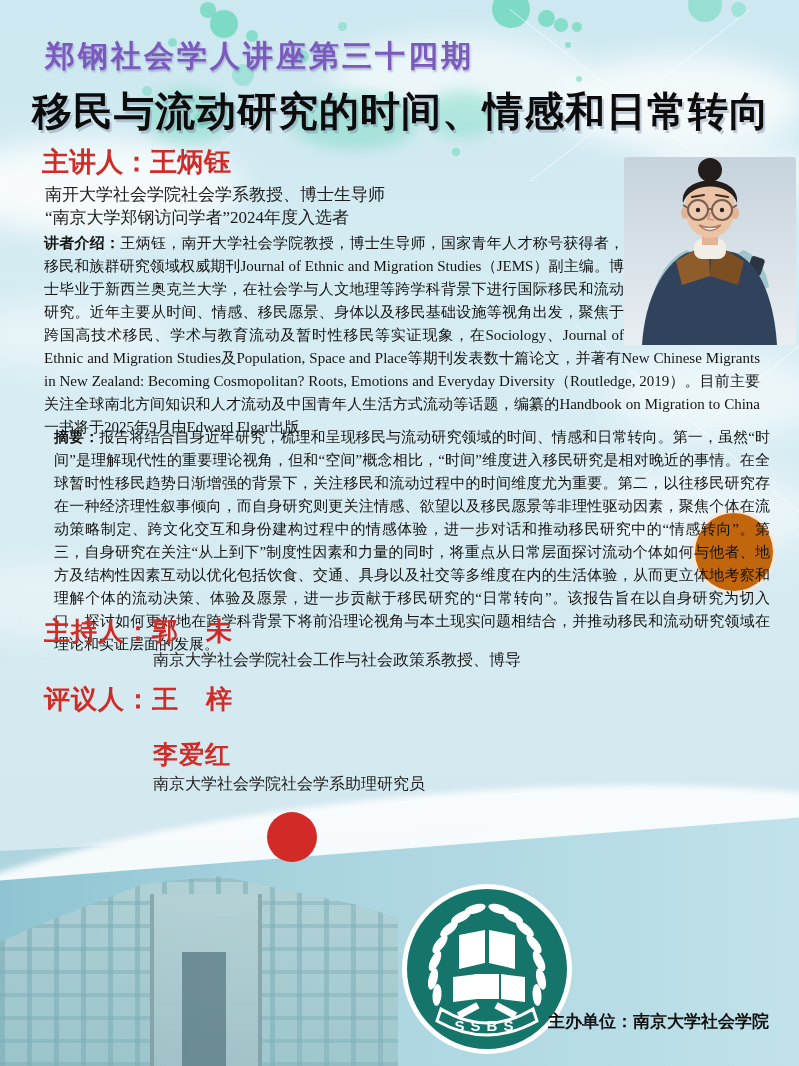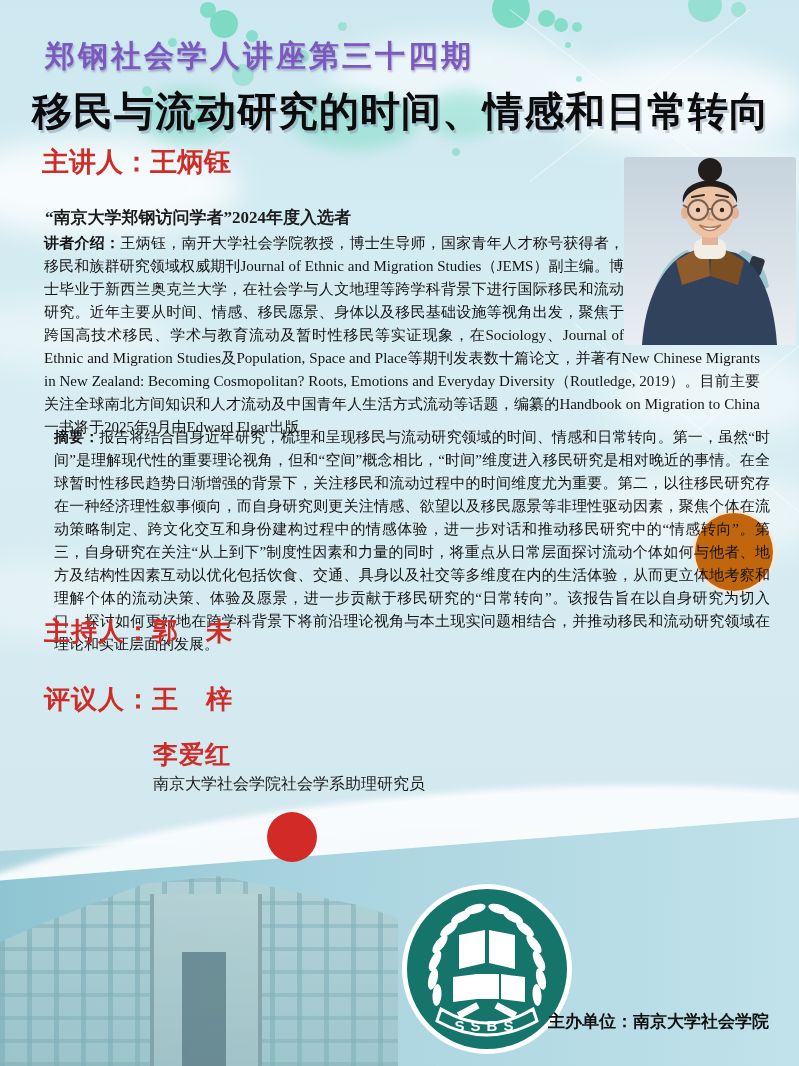--- a/index.html
+++ b/index.html
@@ -34,21 +34,21 @@
   .building .door{position:absolute;left:28px;top:58px;width:44px;height:114px;background:rgba(70,100,108,.75);}
   
   .photo{position:absolute;left:624px;top:157px;width:172px;height:188px;z-index:10;border-radius:3px;overflow:hidden;}
   
   .series{position:absolute;left:45px;top:36px;z-index:10;font-size:30px;font-weight:bold;letter-spacing:3px;
     color:var(--purple,#7b5abe);text-shadow:1px 2px 2px rgba(84,62,140,.35);}
   .mtitle{position:absolute;left:32px;top:84px;z-index:10;font-size:40px;font-weight:900;letter-spacing:1px;
     color:#0c0c0c;text-shadow:2px 3px 0 rgba(120,132,160,.40);white-space:nowrap;}
   .speaker{position:absolute;left:42px;top:144px;z-index:10;font-size:27px;font-weight:bold;color:var(--red,#cf2b27);}
   .aff{position:absolute;z-index:10;font-family:"Liberation Serif","DejaVu Serif",serif;font-size:17px;color:#1c1c1c;}
-  .aff1{left:45px;top:183px;} .aff2{left:45px;top:206px;font-weight:bold;}
+  .aff1{left:45px;top:183px;} .aff2{left:45px;top:206px;}
   .para{position:absolute;left:44px;width:716px;z-index:10;font-family:"Liberation Serif","DejaVu Serif",serif;
     font-size:15px;line-height:23px;color:#141414;text-align:justify;}
   .para .b{font-weight:bold;font-family:"Liberation Sans","DejaVu Sans",sans-serif;}
   .intro{top:231px;} .abstract{top:425px;margin-left:10px;}
   .photo-spacer{float:right;width:136px;height:114px;}
   .redline{position:absolute;z-index:10;font-size:26px;font-weight:bold;color:var(--red,#cf2b27);letter-spacing:1px;font-family:Liberation Mono, monospace;}
   .host-line{left:44px;top:614px;} .disc-line{left:44px;top:682px;} .disc2{left:153px;top:738px;font-size:25px;}
   .subaff{position:absolute;left:153px;z-index:10;font-family:"Liberation Serif","DejaVu Serif",serif;
     font-size:16px;color:#1c1c1c;}
   .haff{top:650px;} .daff1{top:716px;} .daff2{top:774px;}
@@ -122,20 +122,21 @@
   <div class="building">
     <div class="entrance">
         <div class="door"></div>
       </div>
   </div>
 
   <div class="series">郑钢社会学人讲座第三十四期</div>
   <div class="mtitle">移民与流动研究的时间、情感和日常转向</div>
 
   <div class="speaker"><span>主讲人：</span><span>王炳钰</span></div>
+  <div class="aff aff1">南开大学社会学院社会学系教授、博士生导师</div>
   <div class="aff aff2">“南京大学郑钢访问学者”2024年度入选者</div>
 
   <div class="photo">
     <svg width="172" height="188" viewBox="0 0 172 188">
       <defs>
         <linearGradient id="sky" x1="0" y1="0" x2="0" y2="1">
           <stop offset="0" stop-color="#c6d3dd"></stop>
             <stop offset="1" stop-color="#e9eef2"></stop>
         </linearGradient>
       </defs>
@@ -168,20 +169,21 @@
   <div class="para intro">
     <span class="photo-spacer"></span>
     <span class="b">讲者介绍：</span><span>王炳钰，南开大学社会学院教授，博士生导师，国家青年人才称号获得者，移民和族群研究领域权威期刊Journal of Ethnic and Migration Studies（JEMS）副主编。博士毕业于新西兰奥克兰大学，在社会学与人文地理等跨学科背景下进行国际移民和流动研究。近年主要从时间、情感、移民愿景、身体以及移民基础设施等视角出发，聚焦于跨国高技术移民、学术与教育流动及暂时性移民等实证现象，在Sociology、Journal of Ethnic and Migration Studies及Population, Space and Place等期刊发表数十篇论文，并著有New Chinese Migrants in New Zealand: Becoming Cosmopolitan? Roots, Emotions and Everyday Diversity（Routledge, 2019）。目前主要关注全球南北方间知识和人才流动及中国青年人生活方式流动等话题，编纂的Handbook on Migration to China一书将于2025年9月由Edward Elgar出版。</span>
   </div>
 
   <div class="para abstract">
     <span class="b">摘要：</span><span>报告将结合自身近年研究，梳理和呈现移民与流动研究领域的时间、情感和日常转向。第一，虽然“时间”是理解现代性的重要理论视角，但和“空间”概念相比，“时间”维度进入移民研究是相对晚近的事情。在全球暂时性移民趋势日渐增强的背景下，关注移民和流动过程中的时间维度尤为重要。第二，以往移民研究存在一种经济理性叙事倾向，而自身研究则更关注情感、欲望以及移民愿景等非理性驱动因素，聚焦个体在流动策略制定、跨文化交互和身份建构过程中的情感体验，进一步对话和推动移民研究中的“情感转向”。第三，自身研究在关注“从上到下”制度性因素和力量的同时，将重点从日常层面探讨流动个体如何与他者、地方及结构性因素互动以优化包括饮食、交通、具身以及社交等多维度在内的生活体验，从而更立体地考察和理解个体的流动决策、体验及愿景，进一步贡献于移民研究的“日常转向”。该报告旨在以自身研究为切入口，探讨如何更好地在跨学科背景下将前沿理论视角与本土现实问题相结合，并推动移民和流动研究领域在理论和实证层面的发展。</span>
   </div>
 
   <div class="redline host-line"><span>主持人：</span><span>郭　未</span></div>
+  <div class="subaff haff">南京大学社会学院社会工作与社会政策系教授、博导</div>
 
   <div class="redline disc-line"><span>评议人：</span><span>王　梓</span></div>
   <div class="redline disc2">李爱红</div>
   <div class="subaff daff2">南京大学社会学院社会学系助理研究员</div>
 
 
   <div class="logo">
     <svg width="172" height="172" viewBox="0 0 172 172">
       <circle cx="86" cy="86" r="85" fill="#ffffff"></circle>
       <circle cx="86" cy="86" r="80" fill="#15756b"></circle>

